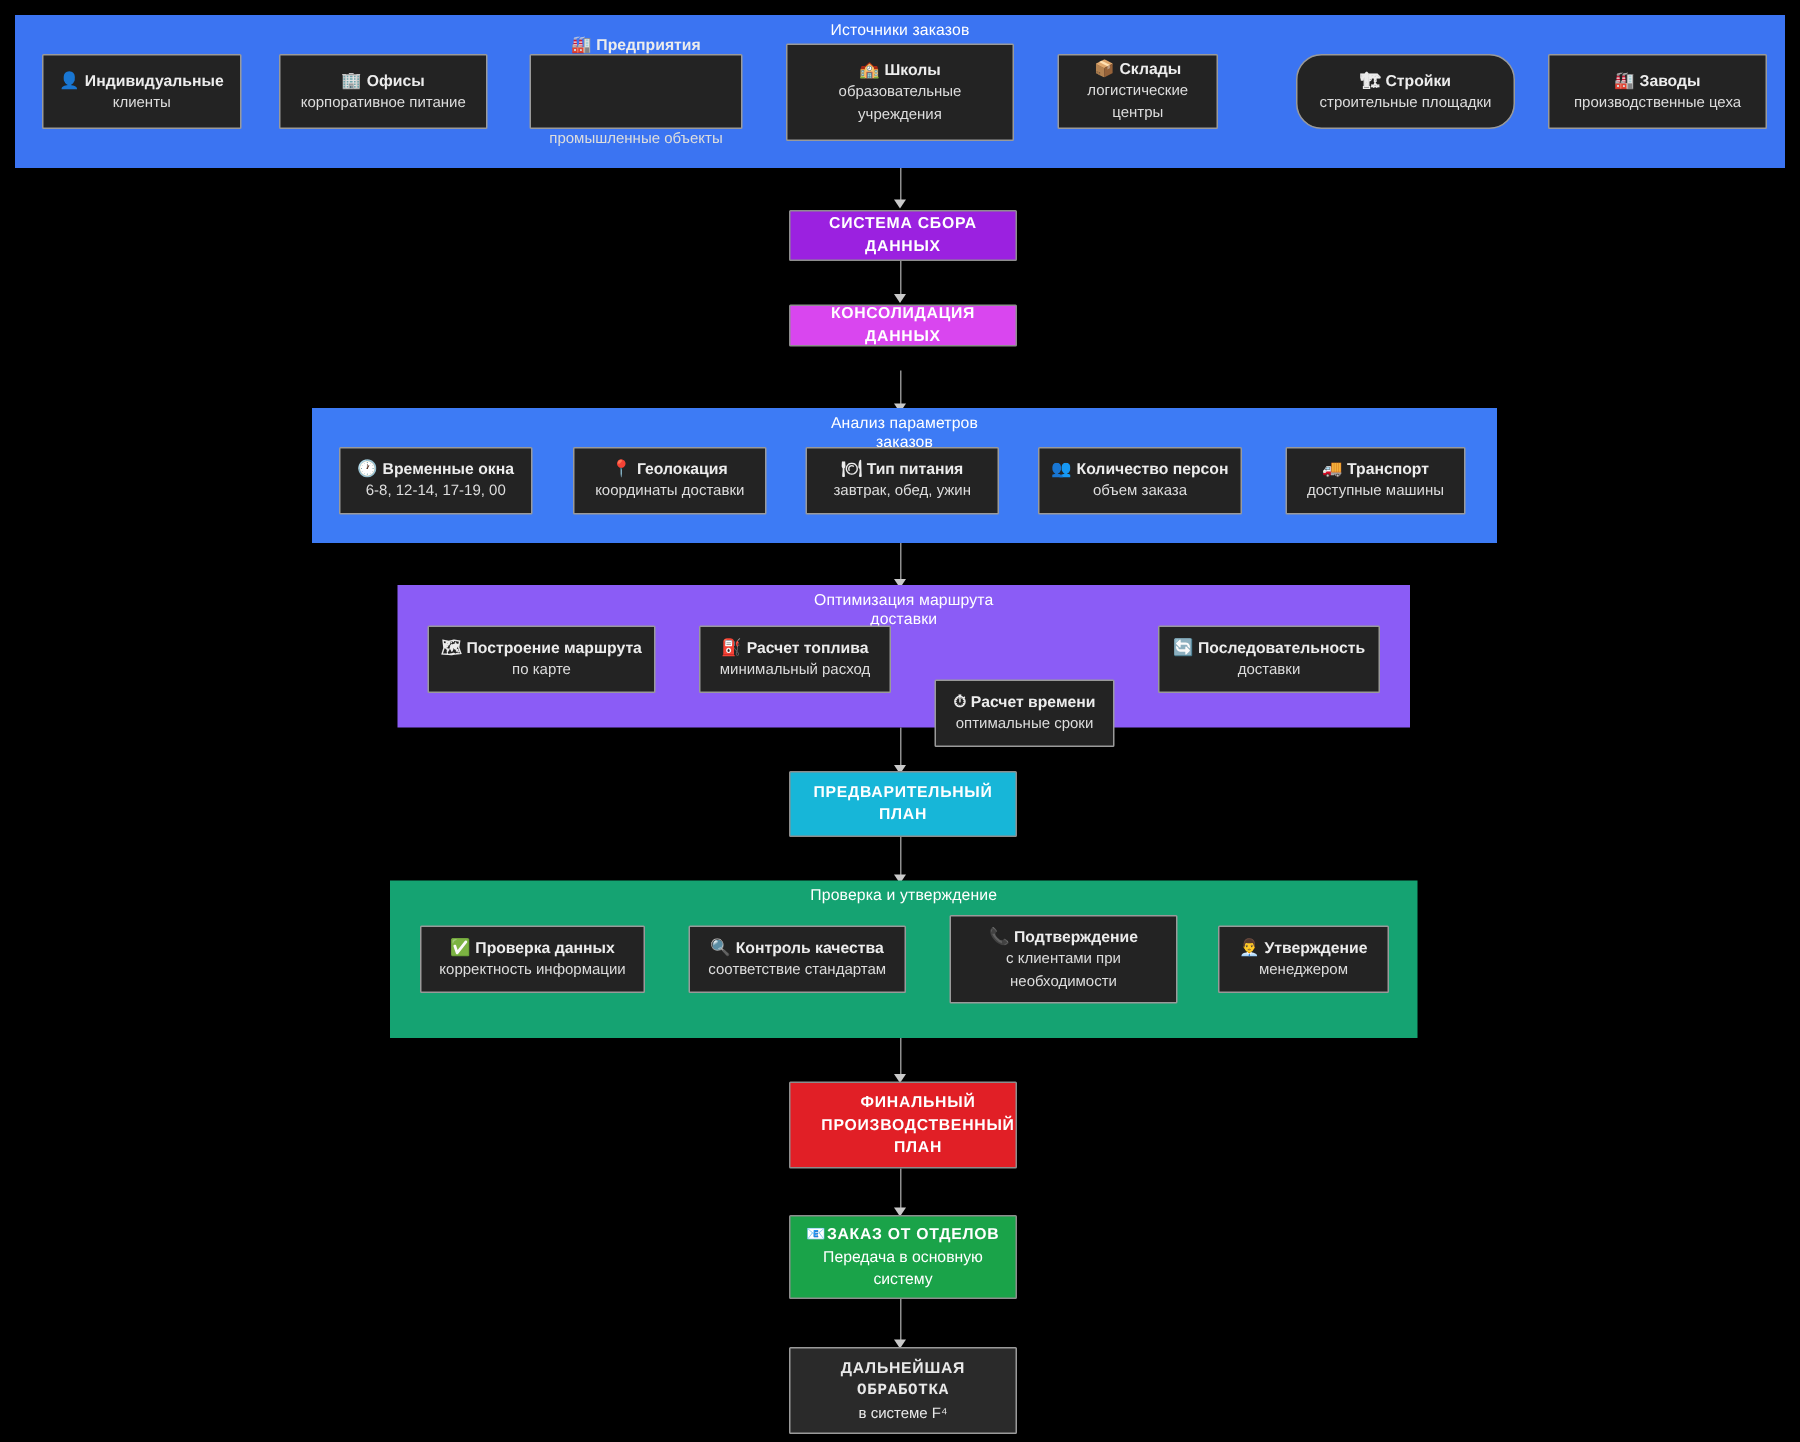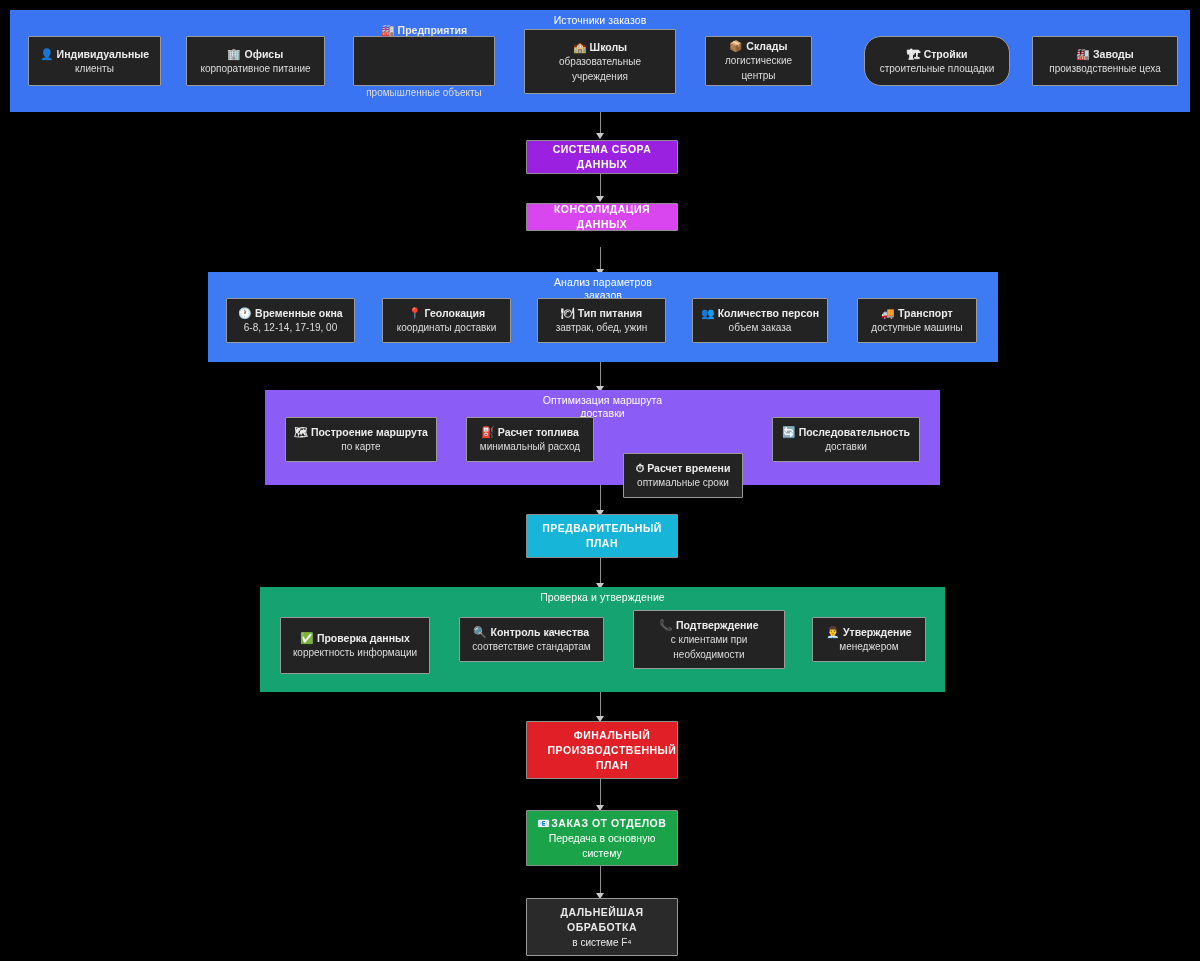--- a/index.html
+++ b/index.html
@@ -179,21 +179,21 @@
     <div class="l2">ПЛАН</div>
   </div>
 
   <div class="conn" style="left:600px;top:558px;height:26px;"></div>
   <div class="arrow" style="left:596px;top:583px;"></div>
 
   <div class="band" style="left:260px;top:587px;width:685px;height:105px;background:#15a372;">
     <div class="band-title">Проверка и утверждение</div>
   </div>
 
-  <div class="node" style="left:280px;top:617px;width:150px;height:57px;">
+  <div class="node" style="left:280px;top:617px;width:150px;height:45px;">
     <div class="ttl"><span class="ico">✅</span><span>Проверка данных</span></div>
     <div class="sub">корректность информации</div>
   </div>
 
   <div class="node" style="left:459px;top:617px;width:145px;height:45px;">
     <div class="ttl"><span class="ico">🔍</span><span>Контроль качества</span></div>
     <div class="sub">соответствие стандартам</div>
   </div>
 
   <div class="node" style="left:633px;top:610px;width:152px;height:59px;">
@@ -223,17 +223,17 @@
     <div class="l1"><span class="ico">📧</span><span>ЗАКАЗ ОТ ОТДЕЛОВ</span></div>
     <div class="l2">Передача в основную</div>
     <div class="l3">систему</div>
   </div>
 
   <div class="conn" style="left:600px;top:866px;height:28px;"></div>
   <div class="arrow" style="left:596px;top:893px;"></div>
 
   <div class="proc plain" style="left:526px;top:898px;width:152px;height:58px;background:#2a2a2a;color:#e9e9e9;border-color:#9a9a9a;">
     <div class="l1">ДАЛЬНЕЙШАЯ</div>
-    <div class="l2" style="font-weight:bold;letter-spacing:.5px;">ОБРАБОТКА</div>
+    <div class="l2" style="font-weight:bold;letter-spacing:.5px;font-family:Liberation Mono, monospace;">ОБРАБОТКА</div>
     <div class="l3" style="font-size:10px;">в системе F⁴</div>
   </div>
 
 </div>
 
 </body></html>

